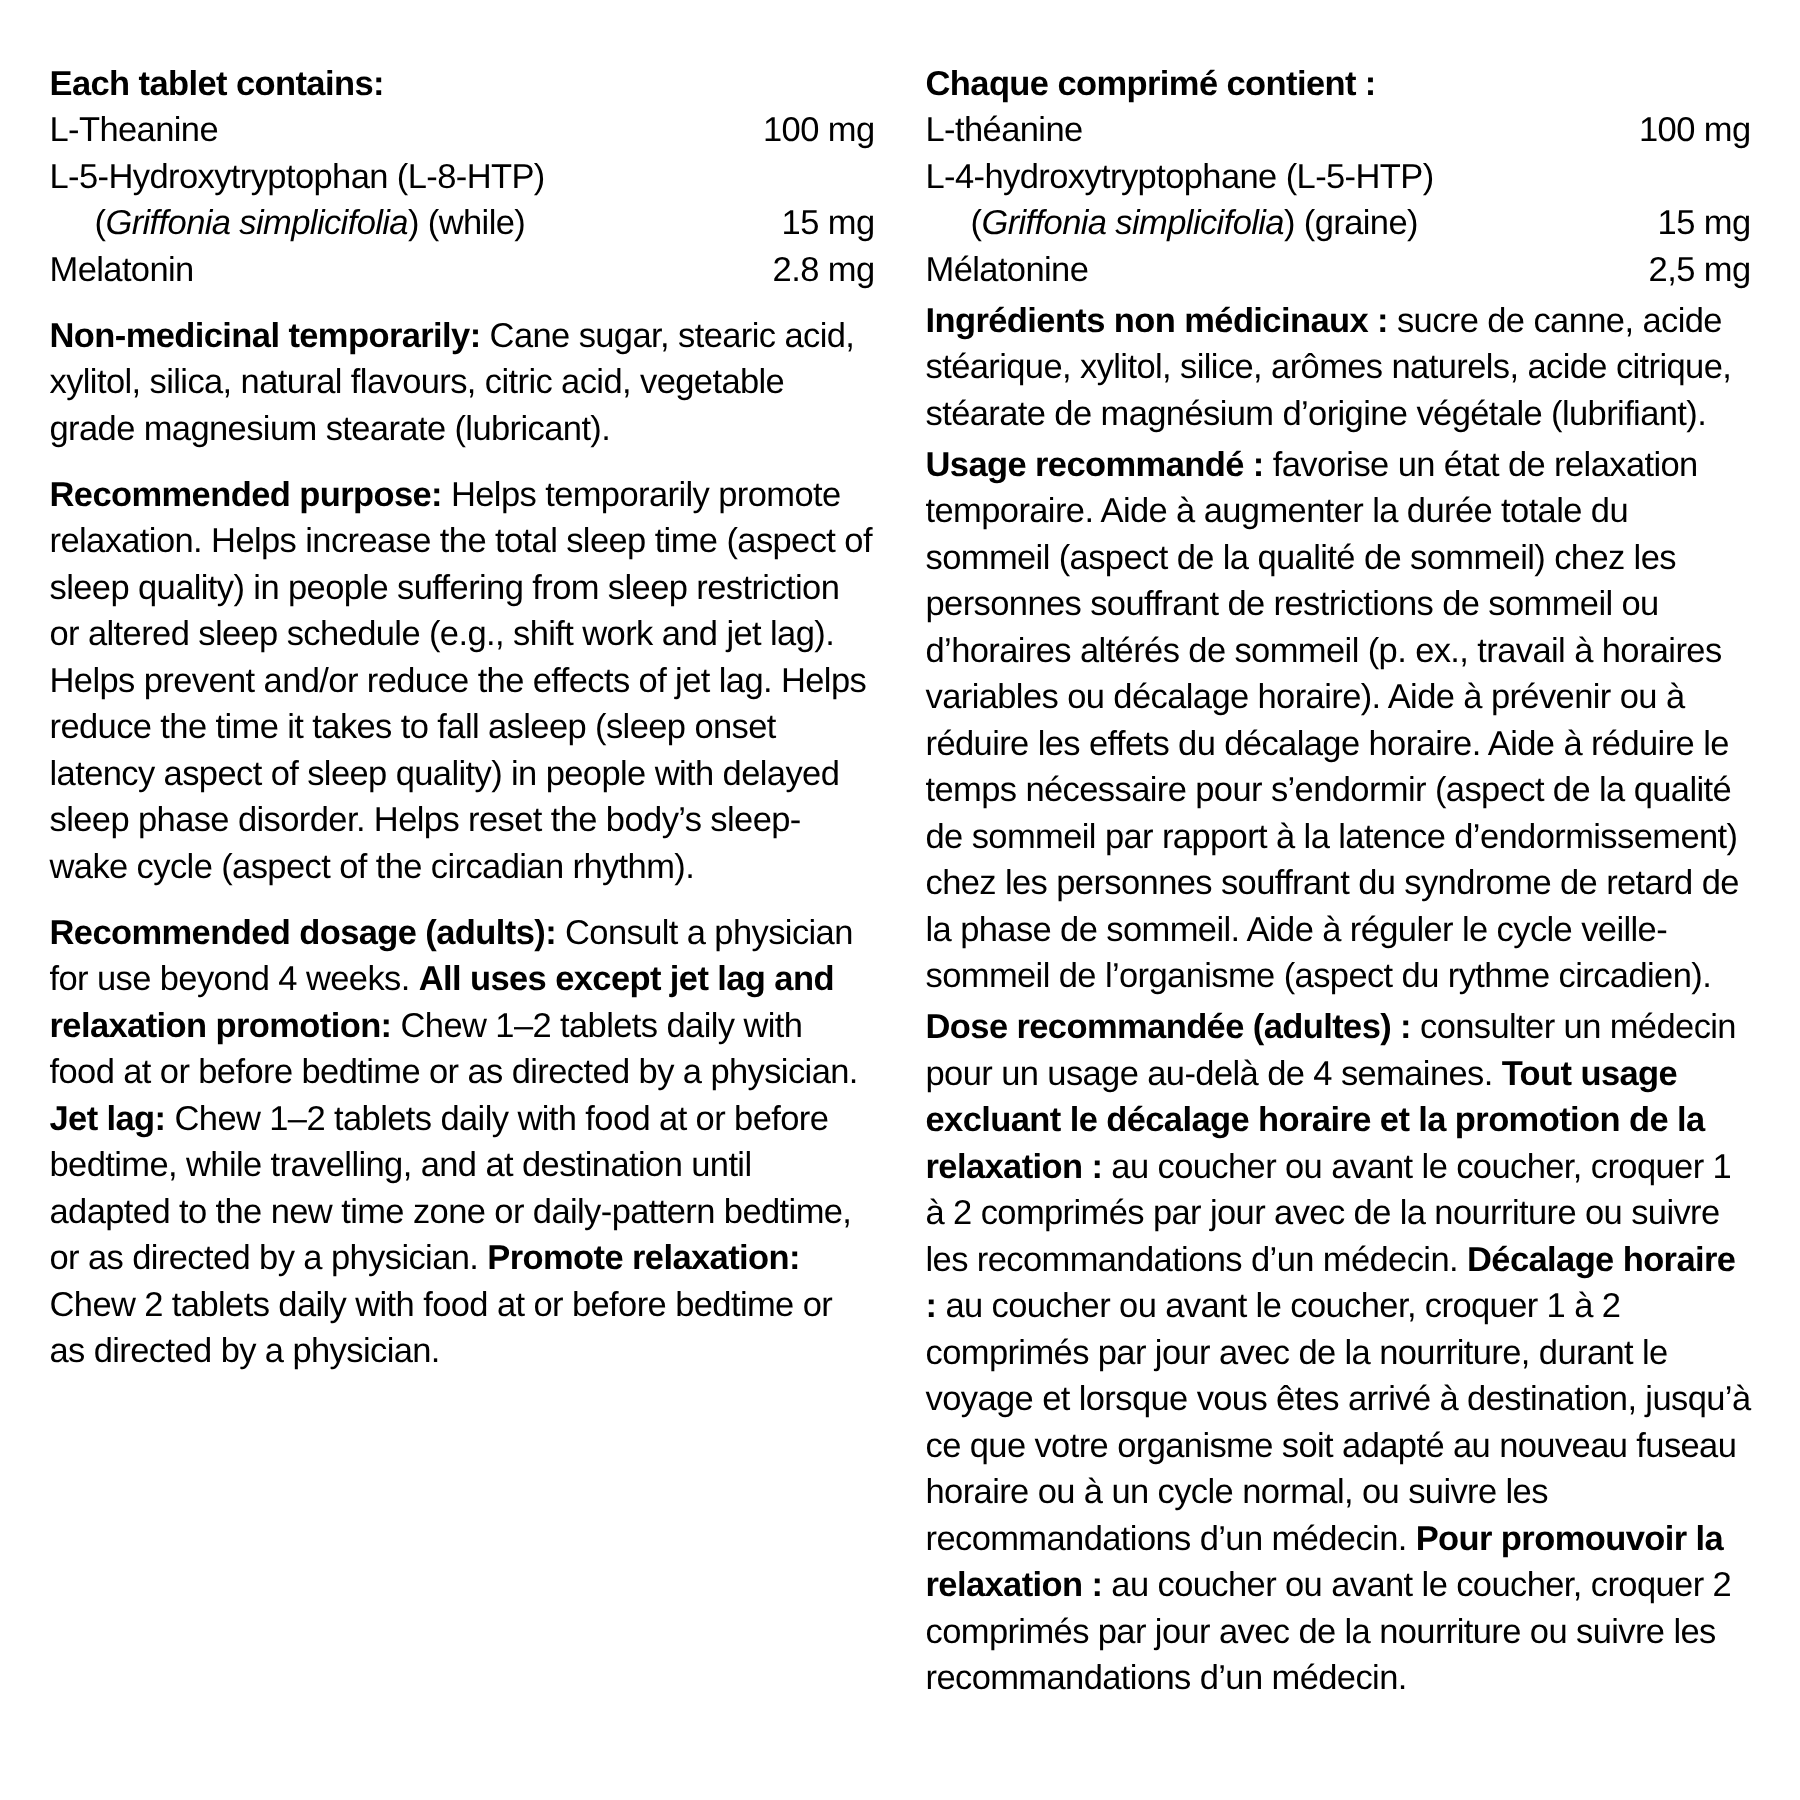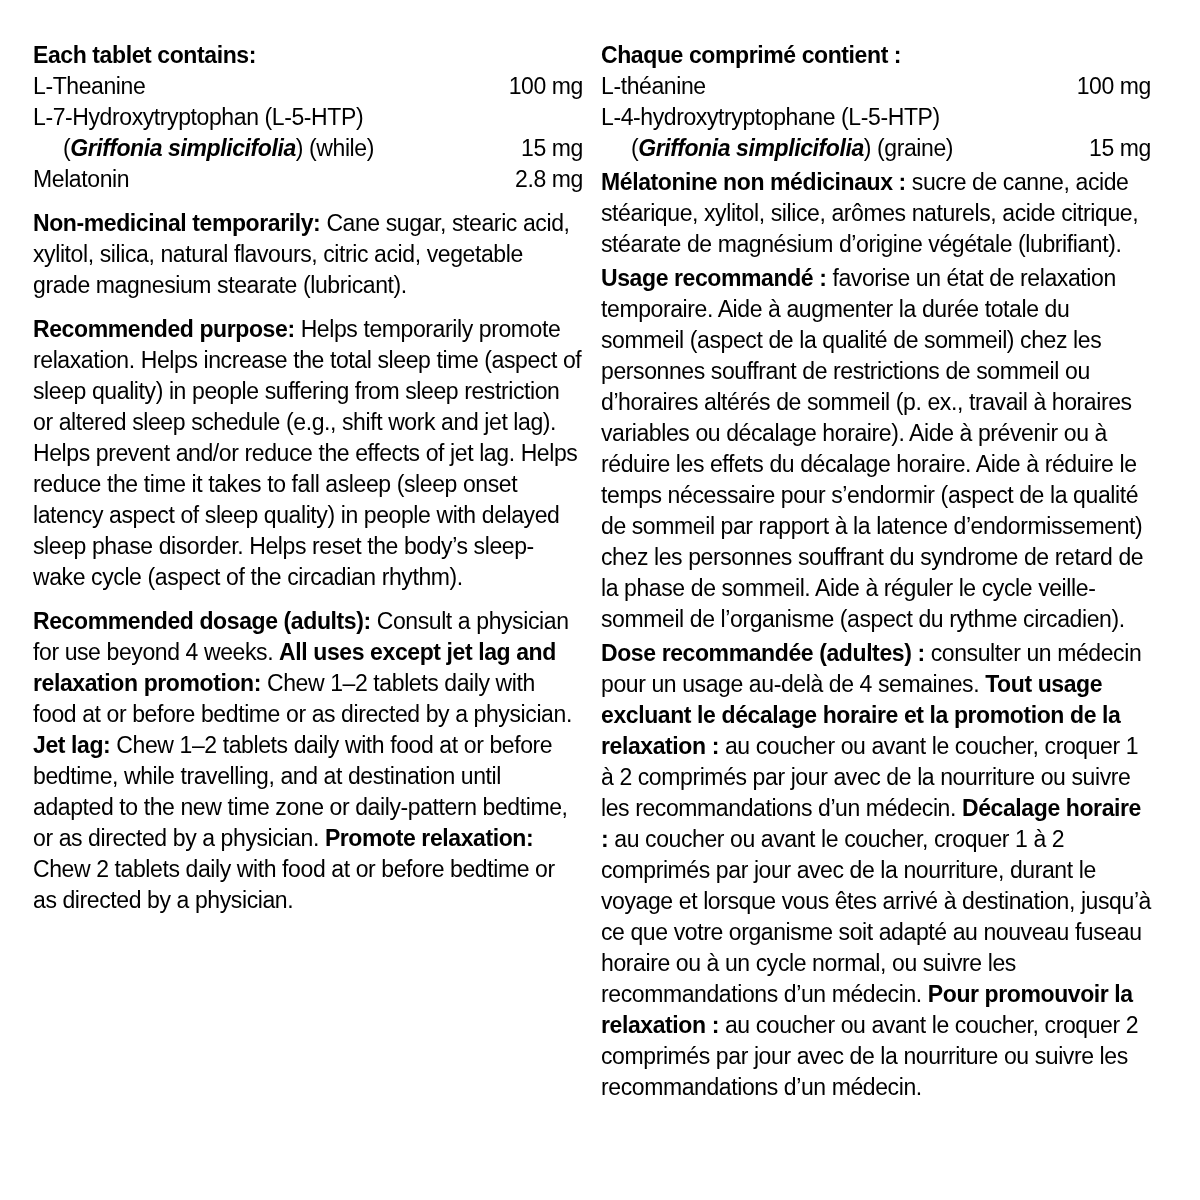--- a/index.html
+++ b/index.html
@@ -7,21 +7,21 @@
     padding: 0;
     background: #ffffff;
   }
   body {
     width: 1200px;
     height: 1200px;
     overflow: hidden;
   }
   .label {
     display: flex;
-    gap: 18px;
+    gap: 34px;
     padding: 40px 33px 0 33px;
     box-sizing: border-box;
     width: 1072px;
   }
   .col {
     width: 550px;
     flex: 0 0 550px;
     font-family: "Liberation Sans", sans-serif;
     font-size: 23px;
     line-height: 31px;
@@ -44,38 +44,38 @@
     min-width: 12px;
     margin: 0 5px;
     background-image: radial-gradient(circle, #000 1.45px, transparent 1.95px);
     background-size: 6.5px 6.5px;
     background-repeat: repeat-x;
     background-position: left bottom 5px;
   }
   .indent { padding-left: 30px; }
   .para { margin: 13px 0 0 0; }
   .col-fr .para { margin: 3px 0 0 0; }
-  em { font-style: italic; font-weight: bold; }
+  em { font-style: italic; }
 </style>
 </head>
 <body>
 
 <div class="label">
 
   <div class="col col-en">
     <div class="heading">Each tablet contains:</div>
 
     <div>
       <div class="ing-row">
         <span class="ing-name">L-Theanine</span>
         <span class="dots"></span>
         <span class="ing-value">100 mg</span>
       </div>
       <div class="ing-row">
-        <span class="ing-name">L-7-Hydroxytryptophan (L-5-HTP)</span>
+        <span class="ing-name">L-5-Hydroxytryptophan (L-8-HTP)</span>
       </div>
       <div class="ing-row indent">
         <span class="ing-name"><span>(</span><em>Griffonia simplicifolia</em><span>) (while)</span></span>
         <span class="dots"></span>
         <span class="ing-value">15 mg</span>
       </div>
       <div class="ing-row">
         <span class="ing-name">Melatonin</span>
         <span class="dots"></span>
         <span class="ing-value">2.8 mg</span>
@@ -99,22 +99,27 @@
         <span class="ing-value">100 mg</span>
       </div>
       <div class="ing-row">
         <span class="ing-name">L-4-hydroxytryptophane (L-5-HTP)</span>
       </div>
       <div class="ing-row indent">
         <span class="ing-name"><span>(</span><em>Griffonia simplicifolia</em><span>) (graine)</span></span>
         <span class="dots"></span>
         <span class="ing-value">15 mg</span>
       </div>
+      <div class="ing-row">
+        <span class="ing-name">Mélatonine</span>
+        <span class="dots"></span>
+        <span class="ing-value">2,5 mg</span>
+      </div>
     </div>
 
-    <p class="para"><span class="b">Mélatonine non médicinaux :</span><span> sucre de canne, acide stéarique, xylitol, silice, arômes naturels, acide citrique, stéarate de magnésium d’origine végétale (lubrifiant).</span></p>
+    <p class="para"><span class="b">Ingrédients non médicinaux :</span><span> sucre de canne, acide stéarique, xylitol, silice, arômes naturels, acide citrique, stéarate de magnésium d’origine végétale (lubrifiant).</span></p>
 
     <p class="para"><span class="b">Usage recommandé :</span><span> favorise un état de relaxation temporaire. Aide à augmenter la durée totale du sommeil (aspect de la qualité de sommeil) chez les personnes souffrant de restrictions de sommeil ou d’horaires altérés de sommeil (p. ex., travail à horaires variables ou décalage horaire). Aide à prévenir ou à réduire les effets du décalage horaire. Aide à réduire le temps nécessaire pour s’endormir (aspect de la qualité de sommeil par rapport à la latence d’endormissement) chez les personnes souffrant du syndrome de retard de la phase de sommeil. Aide à réguler le cycle veille-sommeil de l’organisme (aspect du rythme circadien).</span></p>
 
     <p class="para"><span class="b">Dose recommandée (adultes) :</span><span> consulter un médecin pour un usage au-delà de 4 semaines. </span><span class="b">Tout usage excluant le décalage horaire et la promotion de la relaxation :</span><span> au coucher ou avant le coucher, croquer 1 à 2 comprimés par jour avec de la nourriture ou suivre les recommandations d’un médecin. </span><span class="b">Décalage horaire :</span><span> au coucher ou avant le coucher, croquer 1 à 2 comprimés par jour avec de la nourriture, durant le voyage et lorsque vous êtes arrivé à destination, jusqu’à ce que votre organisme soit adapté au nouveau fuseau horaire ou à un cycle normal, ou suivre les recommandations d’un médecin. </span><span class="b">Pour promouvoir la relaxation :</span><span> au coucher ou avant le coucher, croquer 2 comprimés par jour avec de la nourriture ou suivre les recommandations d’un médecin.</span></p>
   </div>
 
 </div>
 
 </body></html>

